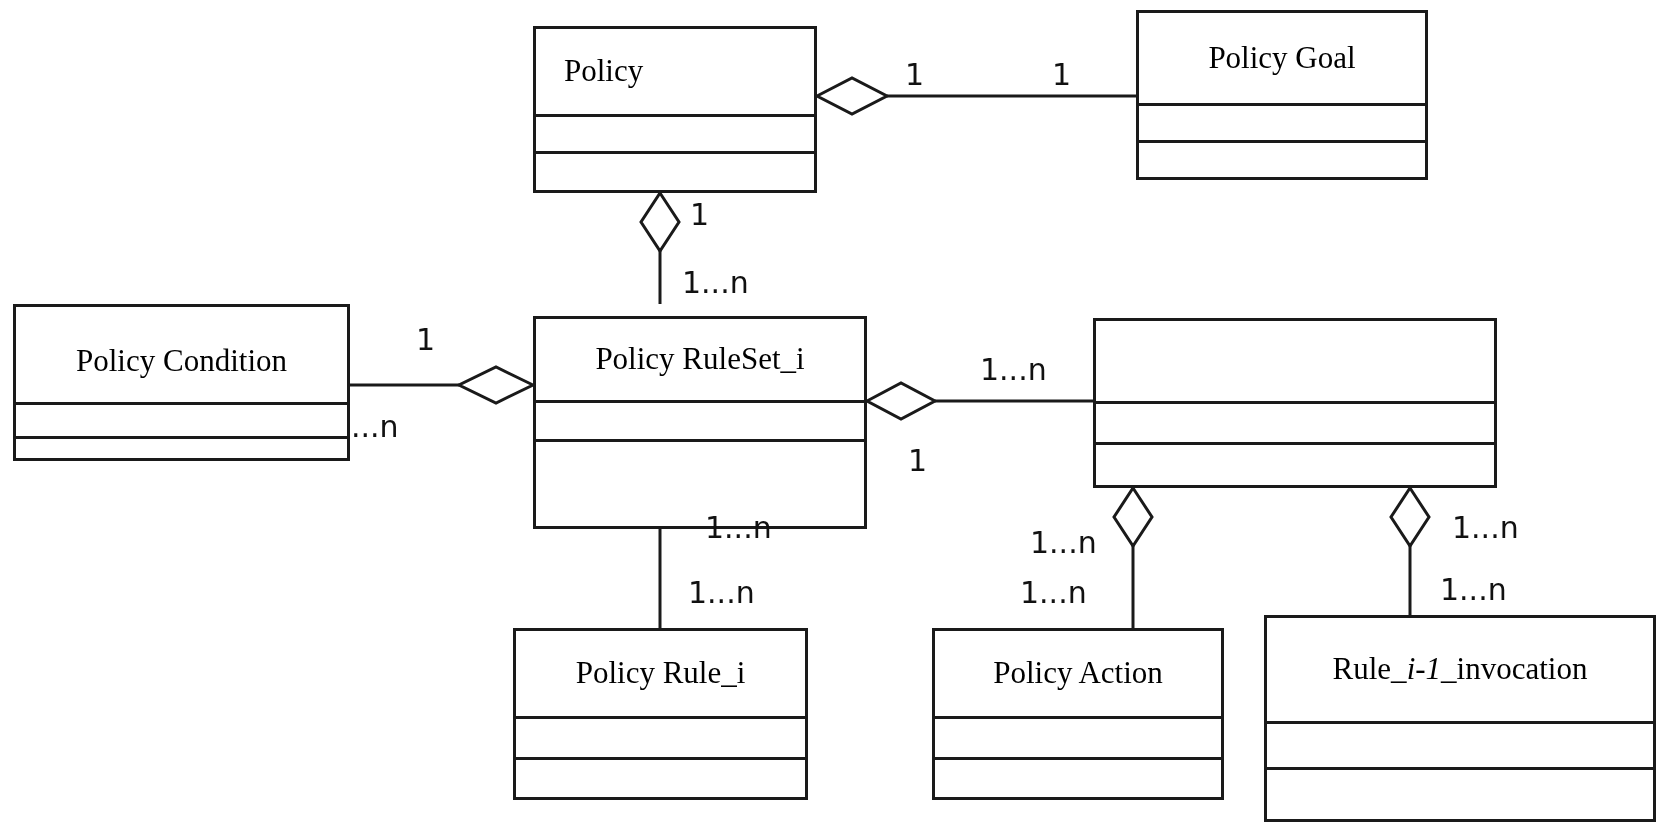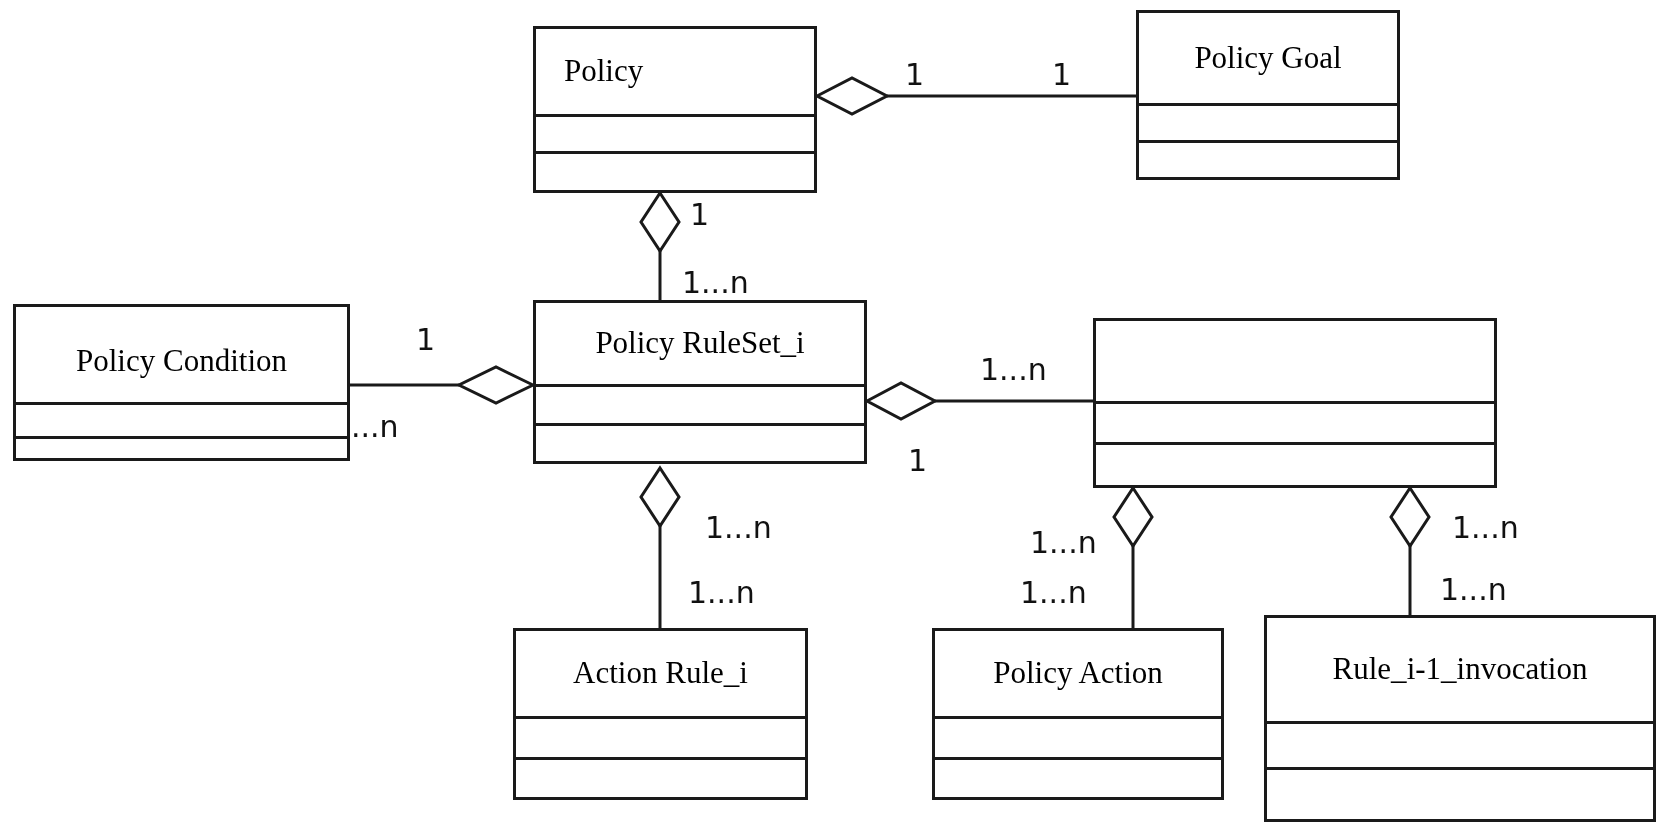--- a/index.html
+++ b/index.html
@@ -31,21 +31,21 @@
   .uml-attrs{border-bottom:3px solid #1a1a1a;}
   .uml-ops{}
   .mult{
     position:absolute;
     font-size:30px;
     color:#111;
     font-family:"DejaVu Sans","Liberation Sans",sans-serif;
     white-space:nowrap;
     line-height:1;
   }
-  .ital{}
+  .ital{font-style:italic;}
 </style>
 </head>
 <body>
 
 <div id="canvas">
 
   <svg id="wires" viewBox="0 0 1672 840" xmlns="http://www.w3.org/2000/svg">
     <g fill="none" stroke="#1a1a1a" stroke-width="3">
 
       <g>
@@ -85,46 +85,46 @@
 
     </g>
   </svg>
 
   <div class="uml-class" style="left:533px;top:26px;width:284px;height:167px;">
     <div class="uml-name" style="height:85px;justify-content:flex-start;padding-left:28px;">Policy</div>
     <div class="uml-attrs" style="height:34px;"></div>
     <div class="uml-ops" style="flex:1;"></div>
   </div>
 
-  <div class="uml-class" style="left:1136px;top:10px;width:264px;height:170px;">
+  <div class="uml-class" style="left:1136px;top:10px;width:292px;height:170px;">
     <div class="uml-name" style="height:90px;">Policy Goal</div>
     <div class="uml-attrs" style="height:34px;"></div>
     <div class="uml-ops" style="flex:1;"></div>
   </div>
 
   <div class="uml-class" style="left:13px;top:304px;width:337px;height:157px;">
     <div class="uml-name" style="height:81px;margin-top:14px;">Policy Condition</div>
     <div class="uml-attrs" style="height:31px;"></div>
     <div class="uml-ops" style="flex:1;"></div>
   </div>
 
-  <div class="uml-class" style="left:533px;top:300px;width:334px;height:164px;">
+  <div class="uml-class" style="left:533px;top:316px;width:334px;height:213px;">
     <div class="uml-name" style="height:81px;">Policy RuleSet_i</div>
     <div class="uml-attrs" style="height:36px;"></div>
     <div class="uml-ops" style="flex:1;"></div>
   </div>
 
   <div class="uml-class" style="left:1093px;top:318px;width:404px;height:170px;">
     <div class="uml-name" style="height:80px;"></div>
     <div class="uml-attrs" style="height:38px;"></div>
     <div class="uml-ops" style="flex:1;"></div>
   </div>
 
   <div class="uml-class" style="left:513px;top:628px;width:295px;height:172px;">
-    <div class="uml-name" style="height:85px;">Action Rule_i</div>
+    <div class="uml-name" style="height:85px;">Policy Rule_i</div>
     <div class="uml-attrs" style="height:38px;"></div>
     <div class="uml-ops" style="flex:1;"></div>
   </div>
 
   <div class="uml-class" style="left:932px;top:628px;width:292px;height:172px;">
     <div class="uml-name" style="height:85px;">Policy Action</div>
     <div class="uml-attrs" style="height:38px;"></div>
     <div class="uml-ops" style="flex:1;"></div>
   </div>
 

